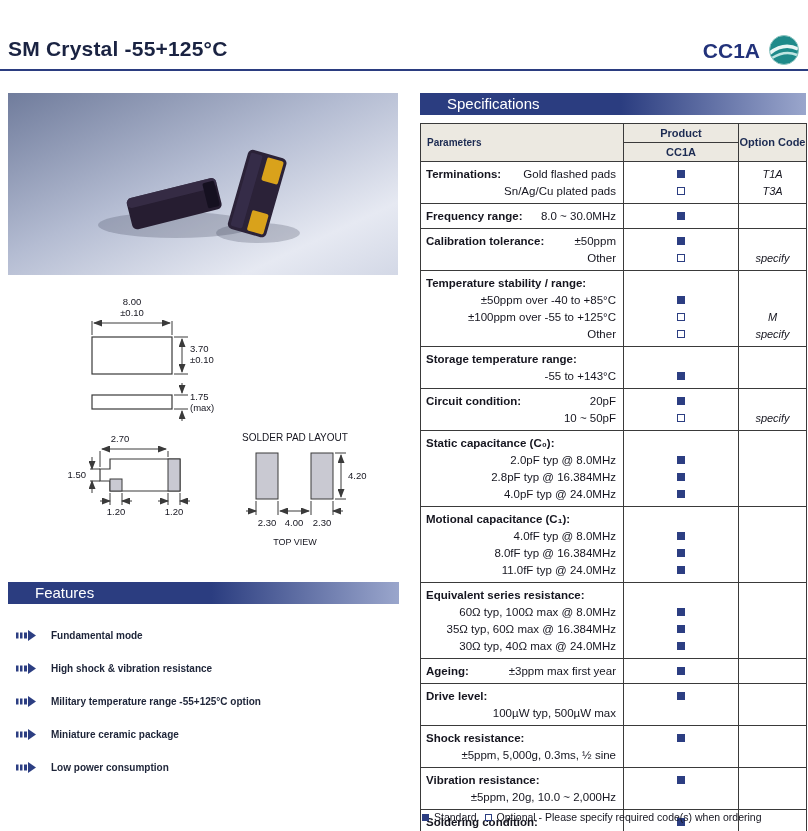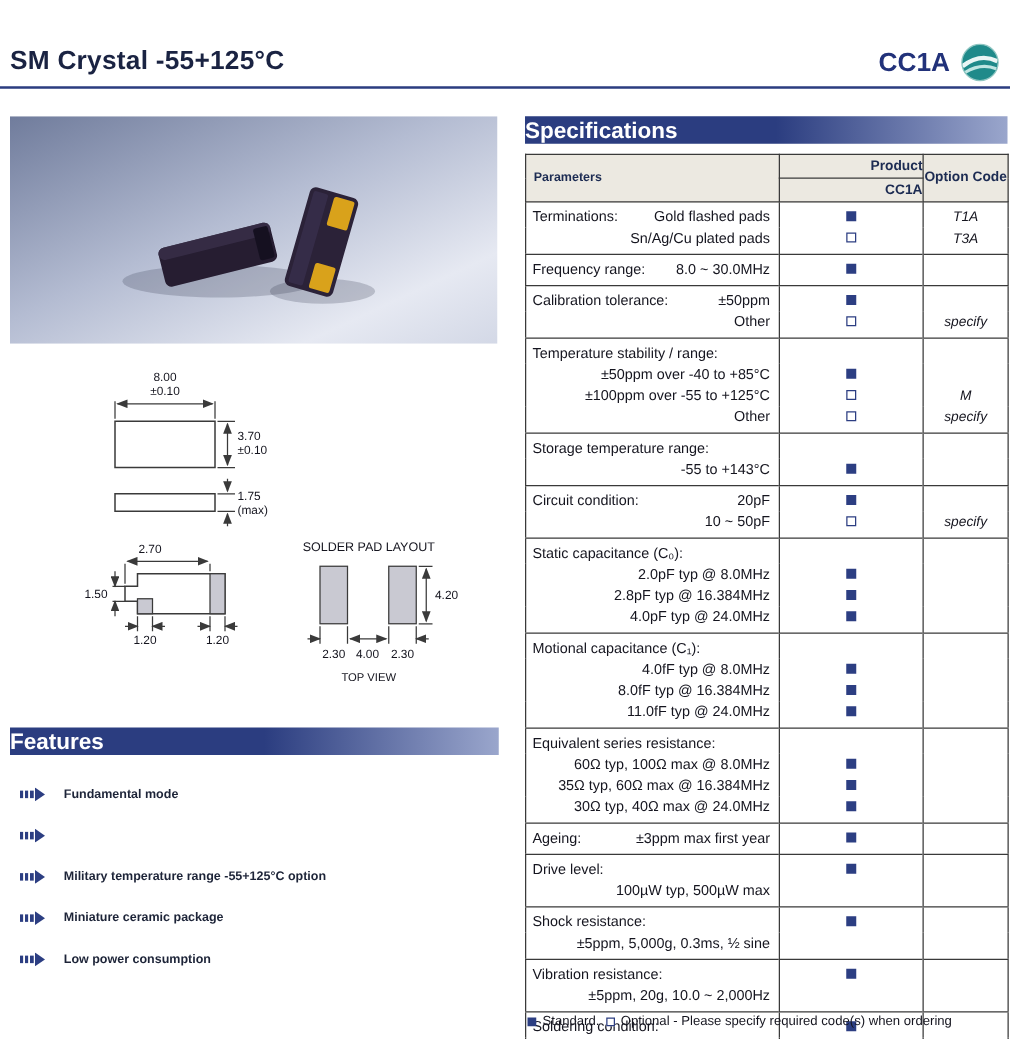--- a/index.html
+++ b/index.html
@@ -15,42 +15,42 @@
   .photo{position:absolute;left:8px;top:62px;width:390px;height:182px;}
   .drawings{position:absolute;left:8px;top:248px;}
   .drawings line{stroke:#3a3a3a;stroke-width:1;}
   .drawings text{font-size:9.5px;fill:#15151f;font-family:"Liberation Sans",sans-serif;}
   .drawings .t-title{font-size:10px;}
   .drawings .t-cap{font-size:9px;}
   .drawings .body{fill:#ffffff;stroke:#3a3a3a;stroke-width:1.2;}
   .drawings .pad{fill:#c9c9d2;stroke:#3a3a3a;stroke-width:1;}
 
   .section-bar{height:22px;background:linear-gradient(90deg,#2b3d80 0%,#2b3d80 52%,#9aa6cc 100%);
-    color:#fff;font-weight:bold;font-size:18px;line-height:22px;padding-left:0;box-sizing:border-box;}
+    color:#fff;font-weight:normal;font-size:15px;line-height:22px;padding-left:27px;box-sizing:border-box;}
   .features-bar{position:absolute;left:8px;top:551px;width:391px;}
   .features-list{position:absolute;left:8px;top:588px;width:391px;}
   .feature-item{display:flex;align-items:center;gap:15px;height:33px;padding-left:8px;}
   .f-arrow{display:inline-flex;align-items:center;}
   .f-text{font-size:10px;font-weight:bold;color:#1d2438;}
 
   
   .specs-bar{position:absolute;left:420px;top:62px;width:386px;}
   .specs-table{position:absolute;left:420px;top:92px;width:386px;border-collapse:collapse;
     table-layout:fixed;font-size:11.5px;color:#15151f;border:1.5px solid #3a3a3a;}
   .specs-table th{border:1px solid #3a3a3a;background:#ece9e1;color:#1c2b52;vertical-align:middle;padding:0;}
   .h-param{font-size:10px;text-align:left;padding-left:6px !important;}
-  .h-product,.h-cc1a{font-size:11px;height:18px;text-align:right;}
+  .h-product,.h-cc1a{font-size:11px;height:18px;}
   .h-option{font-size:11px;line-height:1.2;}
   .specs-table td{padding:0;vertical-align:middle;}
   .c-mark,.c-opt{border-left:1px solid #3a3a3a;text-align:center;}
   .c-opt{font-size:11px;font-style:italic;}
   tr.g-start td{border-top:1px solid #3a3a3a;padding-top:3px;}
   tr.g-end td{padding-bottom:4px;}
   .pline{display:flex;align-items:center;height:17px;padding:0 7px 0 5px;}
-  .lbl{font-weight:normal;white-space:nowrap;text-align:right;}
+  .lbl{font-weight:bold;white-space:nowrap;text-align:right;}
   .val{margin-left:auto;white-space:nowrap;text-align:right;}
   .sq{display:inline-block;width:8px;height:8px;background:#2c3e82;vertical-align:middle;}
   .sq-o{width:6px;height:6px;background:#fff;border:1.5px solid #2c3e82;}
 
   .legend{position:absolute;left:422px;top:780px;display:flex;align-items:center;gap:5px;
     font-size:10.5px;color:#15151f;white-space:nowrap;}
   .legend .sq{width:7px;height:7px;}
   .legend .sq-o{width:5px;height:5px;}
 </style>
 </head>
@@ -190,20 +190,21 @@
       </div>
       <div class="feature-item">
         <span class="f-arrow">
           <svg width="20" height="11" viewBox="0 0 20 11" fill="#2c3e82">
             <rect x="0" y="2.5" width="2.5" height="6"></rect>
             <rect x="4" y="2.5" width="2.5" height="6"></rect>
             <rect x="8" y="2.5" width="3" height="6"></rect>
             <polygon points="12,0 20,5.5 12,11"></polygon>
           </svg>
         </span>
+        <span class="f-text">High shock &amp; vibration resistance</span>
       </div>
       <div class="feature-item">
         <span class="f-arrow">
           <svg width="20" height="11" viewBox="0 0 20 11" fill="#2c3e82">
             <rect x="0" y="2.5" width="2.5" height="6"></rect>
             <rect x="4" y="2.5" width="2.5" height="6"></rect>
             <rect x="8" y="2.5" width="3" height="6"></rect>
             <polygon points="12,0 20,5.5 12,11"></polygon>
           </svg>
         </span>

